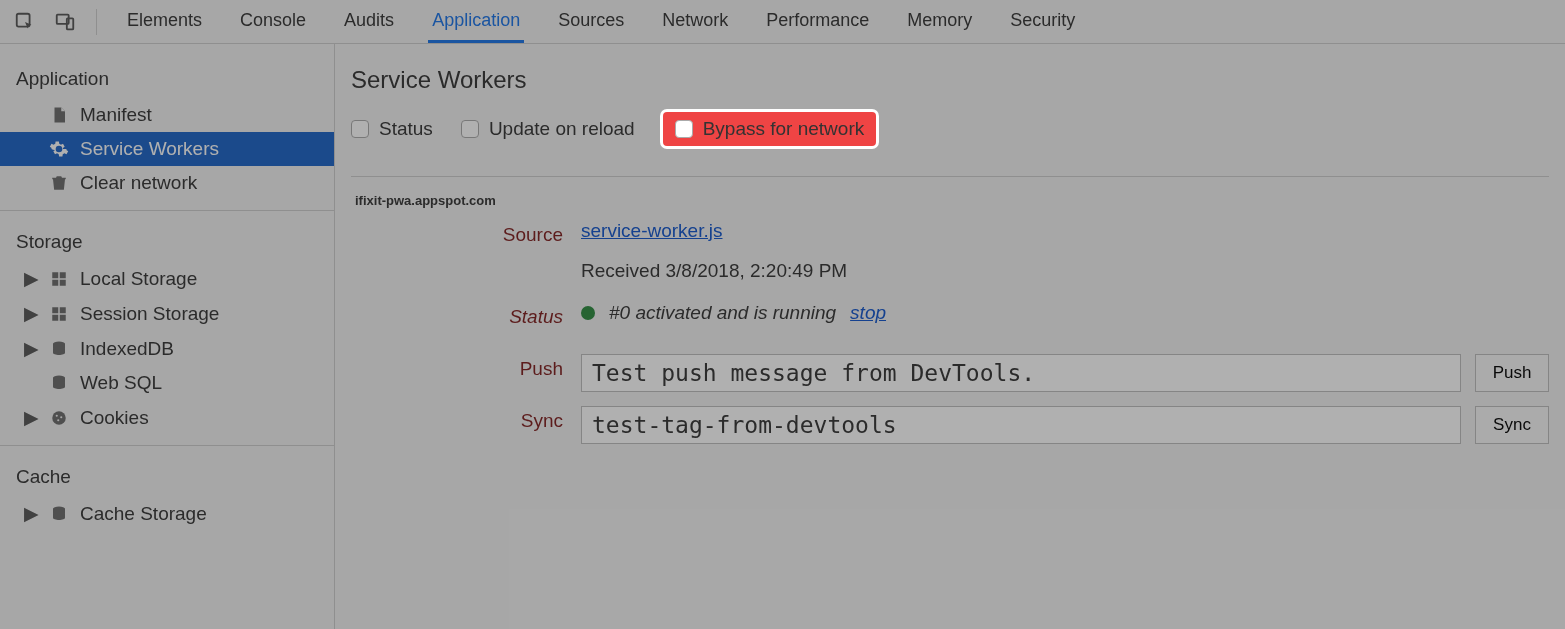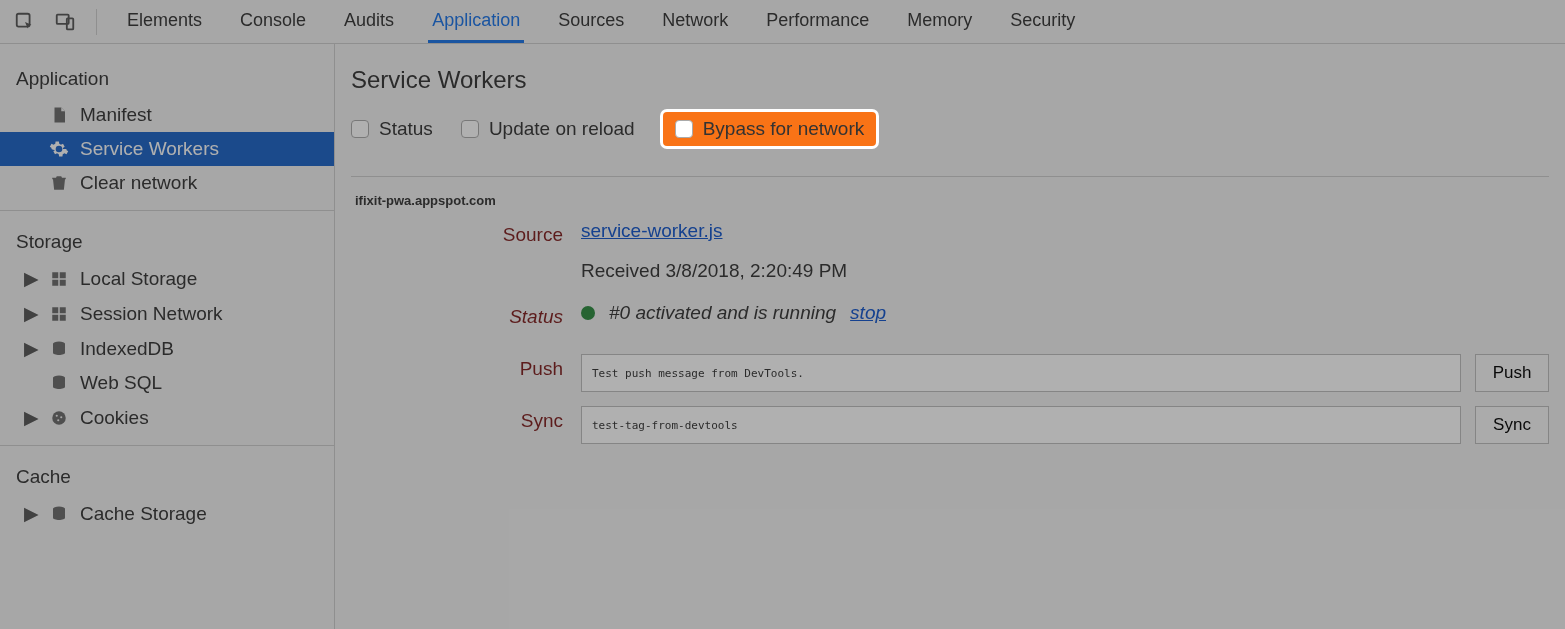--- a/index.html
+++ b/index.html
@@ -25,34 +25,34 @@
   .sb-item .ico { width:22px; display:inline-flex; justify-content:center; color:#6b6b6b; }
   .sb-item.selected { background:#1b63c6; color:#fff; }
   .sb-item.selected .ico { color:#fff; }
   .sb-sep { height:1px; background:#ccc; margin: 10px 0; }
 
   
   .main h1 { font-size:24px; font-weight:500; margin-bottom:18px; }
   .sw-options { display:flex; gap:28px; align-items:center; margin-bottom:30px; }
   .sw-opt { display:flex; align-items:center; gap:10px; font-size:19px; color:#333; position:relative; }
   .sw-opt input[type=checkbox]{ width:18px; height:18px; border:1px solid #aaa; border-radius:4px; appearance:none; background:#fff; }
-  .sw-opt.highlight { background:#f97316; padding:6px 12px; border-radius:4px; box-shadow:0 0 0 3px rgba(255,255,255,1); position:relative; z-index:20; }
+  .sw-opt.highlight { background:#ef4444; padding:6px 12px; border-radius:4px; box-shadow:0 0 0 3px rgba(255,255,255,1); position:relative; z-index:20; }
 
   .hr { height:1px; background:#ccc; margin:8px 0 16px 0; }
 
   .origin { font-weight:600; font-size:13px; margin:6px 0 12px 4px; }
 
   .kv { display:flex; align-items:flex-start; margin-bottom:14px; }
   .kv .key { width:230px; text-align:right; color:#7f1d1d; padding-right:18px; padding-top:4px; font-size:19px; }
   .kv .val { flex:1; display:flex; align-items:center; gap:14px; font-size:19px; }
   .link { color:#1155cc; text-decoration:underline; cursor:pointer; }
   .status-dot { width:14px; height:14px; border-radius:50%; background:#2b8a3e; display:inline-block; }
 
   .textline { display:flex; gap:14px; align-items:center; }
-  .textline input[type=text] { flex:1; height:38px; border:1px solid #bdbdbd; background:#fff; padding:0 10px; font-family:Menlo,Consolas,monospace; font-size:11px; color:#333; }
+  .textline input[type=text] { flex:1; height:38px; border:1px solid #bdbdbd; background:#fff; padding:0 10px; font-family:Menlo,Consolas,monospace; font-size:23px; color:#333; }
   .smallbtn { height:38px; min-width:74px; padding:0 14px; border:1px solid #bdbdbd; background:#f7f7f7; font-size:17px; cursor:pointer; }
 
   .received { font-size:19px; color:#333; }
 
   
   .dim-overlay { position:absolute; inset:0; background:rgba(30,30,30,0.35); pointer-events:none; z-index:10; }
 
   svg { display:block; }
 </style>
 </head>
@@ -138,21 +138,21 @@
     <div class="sb-item">
       <span class="caret">▶</span>
       <span class="ico">
         <svg width="18" height="18" viewBox="0 0 24 24" fill="#6b6b6b">
             <rect x="3" y="3" width="8" height="8"></rect>
             <rect x="13" y="3" width="8" height="8"></rect>
             <rect x="3" y="13" width="8" height="8"></rect>
             <rect x="13" y="13" width="8" height="8"></rect>
           </svg>
       </span>
-      <span>Session Network</span>
+      <span>Session Storage</span>
     </div>
 
     <div class="sb-item">
       <span class="caret">▶</span>
       <span class="ico">
         <svg width="18" height="20" viewBox="0 0 24 24" fill="#6b6b6b">
             <ellipse cx="12" cy="5" rx="8" ry="3"></ellipse>
             <path d="M4 5v6c0 1.7 3.6 3 8 3s8-1.3 8-3V5"></path>
             <path d="M4 11v6c0 1.7 3.6 3 8 3s8-1.3 8-3v-6"></path>
           </svg>

